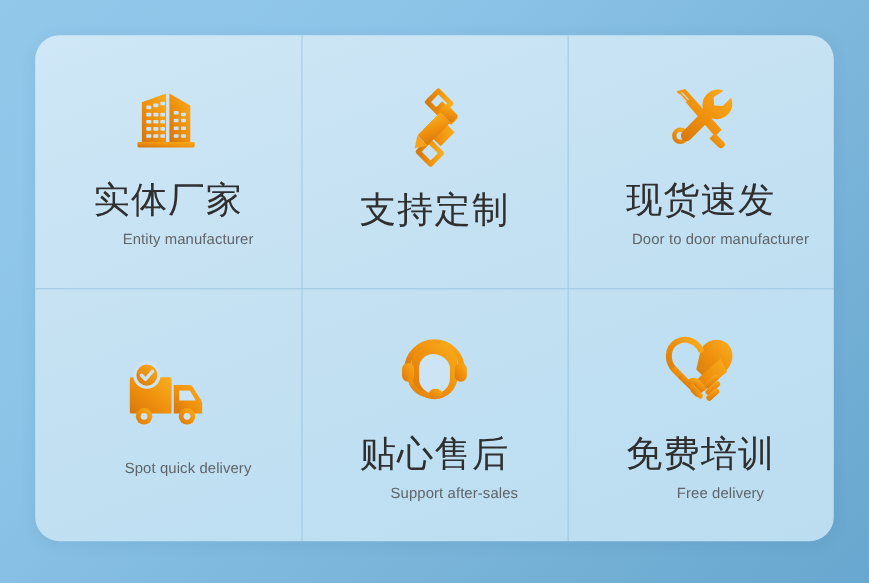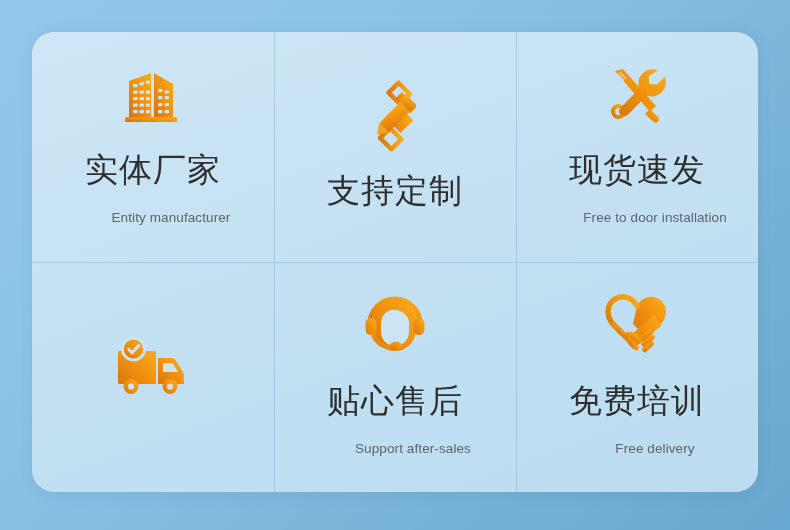--- a/index.html
+++ b/index.html
@@ -91,21 +91,21 @@
     line-height: 1.15;
     margin: 0 0 9px 0;
     white-space: nowrap;
   }
 
   .cell-sub {
     font-size: 13.5px;
     color: #5f6468;
     letter-spacing: 0.1px;
     line-height: 1.2;
-    margin: 12px;
+    margin: 0;
     white-space: nowrap;
     padding-left: 36px;
   }
 
   
   .row-bottom .icon-wrap {
     height: 78px;
     margin-bottom: 20px;
   }
 </style>
@@ -232,21 +232,21 @@
               <line x1="16.5" y1="14.5" x2="23" y2="21.5"></line>
               <line x1="18.5" y1="12.8" x2="25" y2="19.8"></line>
             </g>
 
             <g fill="url(#og3)">
               <path d="M57 11.5 a14 14 0 0 0 -18.5 18 L19.5 48.8 a5 5 0 0 0 7.1 7.1 L45.9 36.4 a14 14 0 0 0 17.8 -18.6 l-7.6 7.6 -7.9 -0.4 -0.4 -7.9 z"></path>
             </g>
           </svg>
         </div>
         <p class="cell-title">现货速发</p>
-        <p class="cell-sub">Free to door installation</p>
+        <p class="cell-sub">Door to door manufacturer</p>
       </div>
 
       <div class="cell col-left row-bottom">
         <div class="icon-wrap">
           <svg width="80" height="66" viewBox="0 0 80 66" aria-hidden="true">
             <defs>
               <linearGradient id="og4" x1="1" y1="0" x2="0" y2="1">
                 <stop offset="0%" stop-color="#f9ae1e"></stop>
                 <stop offset="55%" stop-color="#ef8f0c"></stop>
                 <stop offset="100%" stop-color="#d4780f"></stop>
@@ -268,20 +268,21 @@
             <g fill="#cde4f4">
               <circle cx="18" cy="52.5" r="3.1"></circle>
               <circle cx="57" cy="52.5" r="3.1"></circle>
             </g>
 
             <circle cx="20.5" cy="15" r="12.5" fill="#cde4f4"></circle>
             <circle cx="20.5" cy="15" r="9.6" fill="url(#og4)"></circle>
             <path d="M15.6 15.2 L19.2 18.8 L25.6 11.6" fill="none" stroke="#cde4f4" stroke-width="3.1" stroke-linecap="round" stroke-linejoin="round"></path>
           </svg>
         </div>
+        <p class="cell-sub">Spot quick delivery</p>
       </div>
 
       <div class="cell col-mid row-bottom">
         <div class="icon-wrap">
           <svg width="70" height="70" viewBox="0 0 70 70" aria-hidden="true">
             <defs>
               <linearGradient id="og5" x1="1" y1="0" x2="0" y2="1">
                 <stop offset="0%" stop-color="#f9ae1e"></stop>
                 <stop offset="55%" stop-color="#ef8f0c"></stop>
                 <stop offset="100%" stop-color="#d4780f"></stop>

